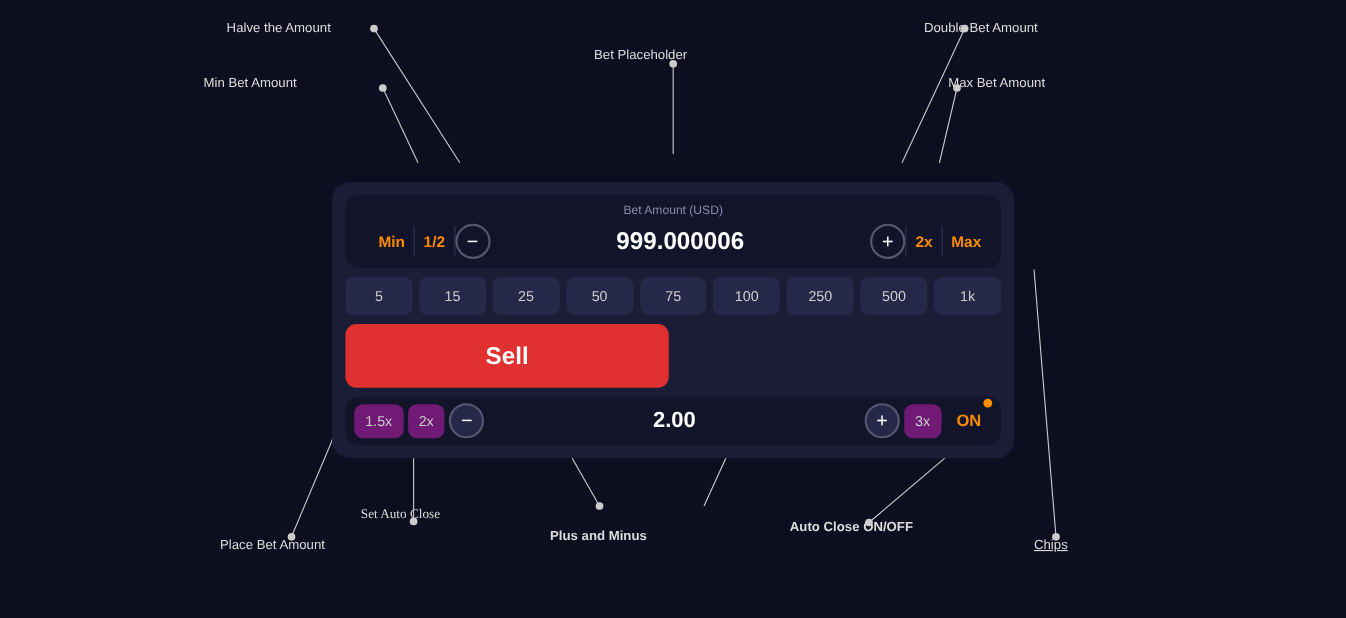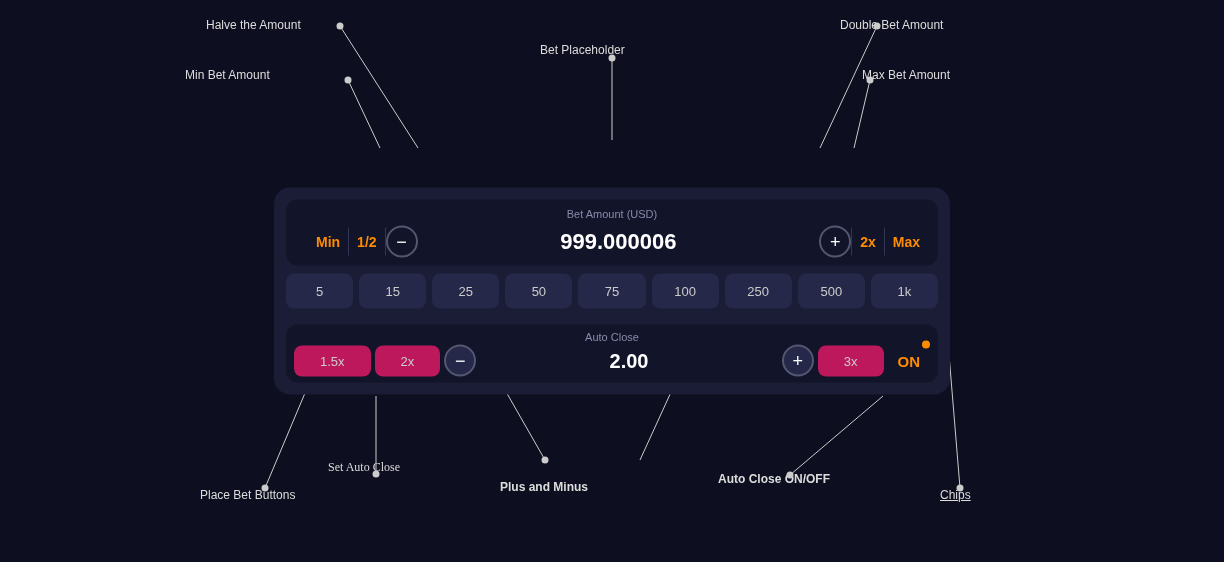--- a/index.html
+++ b/index.html
@@ -11,21 +11,21 @@
       color: #ffffff;
       position: relative;
       overflow: hidden;
     }
 
     .ui-container {
       position: absolute;
       left: 50%;
       top: 50%;
       transform: translate(-50%, -50%);
-      width: 676px;
+      width: 620px;
       background: #1a1d35;
       border-radius: 16px;
       padding: 12px;
       margin-top: 10px;
     }
 
     
     .bet-amount-section {
       background: #12142a;
       border-radius: 12px;
@@ -149,26 +149,26 @@
     }
 
     .auto-close-row {
       display: flex;
       align-items: center;
       justify-content: space-between;
       gap: 4px;
     }
 
     .ac-multiplier {
-      background: #be185d;
+      background: #701a75;
       border: none;
       border-radius: 8px;
       color: #ccc;
       font-size: 13px;
-      padding: 8px 26px;
+      padding: 8px 10px;
       cursor: pointer;
     }
 
     .ac-circle-btn {
       width: 32px;
       height: 32px;
       border-radius: 50%;
       border: 2px solid #555770;
       background: #252848;
       color: white;
@@ -225,21 +225,21 @@
     }
   </style>
 </head>
 <body>
 
 <span class="annotation" style="top:18px; left:206px;">Halve the Amount</span>
 <span class="annotation" style="top:68px; left:185px;">Min Bet Amount</span>
 <span class="annotation" style="top:43px; left:540px;">Bet Placeholder</span>
 <span class="annotation" style="top:18px; left:840px;">Double Bet Amount</span>
 <span class="annotation" style="top:68px; left:862px;">Max Bet Amount</span>
-<span class="annotation" style="top:488px; left:200px;">Place Bet Buttons</span>
+<span class="annotation" style="top:488px; left:200px;">Place Bet Amount</span>
 <span class="annotation" style="top:460px; left:328px;font-family:Liberation Serif, serif;">Set Auto Close</span>
 <span class="annotation" style="top:480px; left:500px;font-weight:bold;">Plus and Minus</span>
 <span class="annotation" style="top:472px; left:718px;font-weight:bold;">Auto Close ON/OFF</span>
 <span class="annotation" style="top:488px; left:940px;text-decoration:underline;">Chips</span>
 
 <svg class="lines-svg">
 
   <line x1="340" y1="26" x2="418" y2="148" stroke="#ccc" stroke-width="1"></line>
   <circle cx="340" cy="26" r="3.5" fill="#ccc"></circle>
 
@@ -297,24 +297,24 @@
     <button class="chip-btn">25</button>
     <button class="chip-btn">50</button>
     <button class="chip-btn">75</button>
     <button class="chip-btn">100</button>
     <button class="chip-btn">250</button>
     <button class="chip-btn">500</button>
     <button class="chip-btn">1k</button>
   </div>
 
   <div class="buy-sell-row">
+    <button class="sell-btn">Sell</button>
   </div>
 
   <div class="auto-close-section">
-    <div class="auto-close-label">Auto Close</div>
     <div class="auto-close-row">
       <button class="ac-multiplier">1.5x</button>
       <button class="ac-multiplier">2x</button>
       <div class="ac-circle-btn" style="display:flex;align-items:center;justify-content:center;font-size:18px;">−</div>
       <span class="ac-value">2.00</span>
       <div class="ac-circle-btn" style="display:flex;align-items:center;justify-content:center;font-size:18px;">+</div>
       <button class="ac-multiplier">3x</button>
       <button class="ac-on-btn" style="position:relative;padding:6px 10px;">
         <span class="ac-on-dot"></span>
         <span>ON</span>

